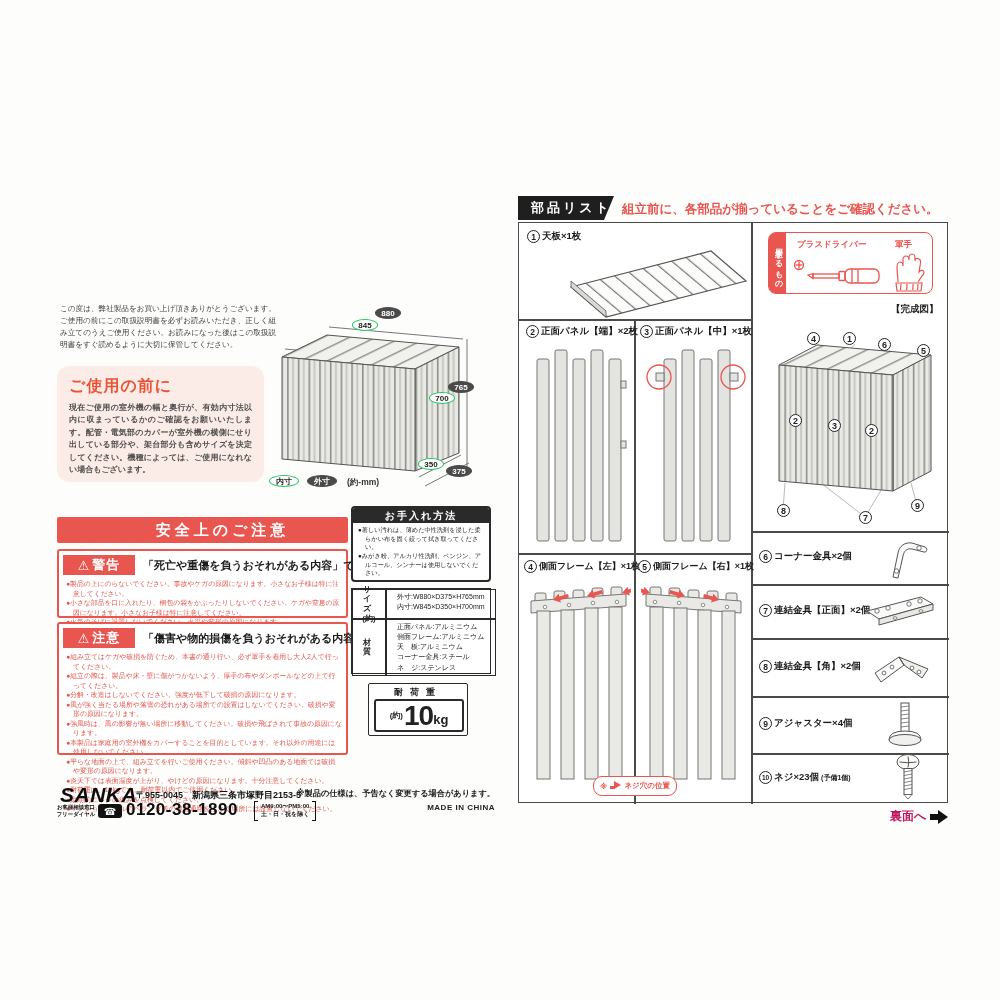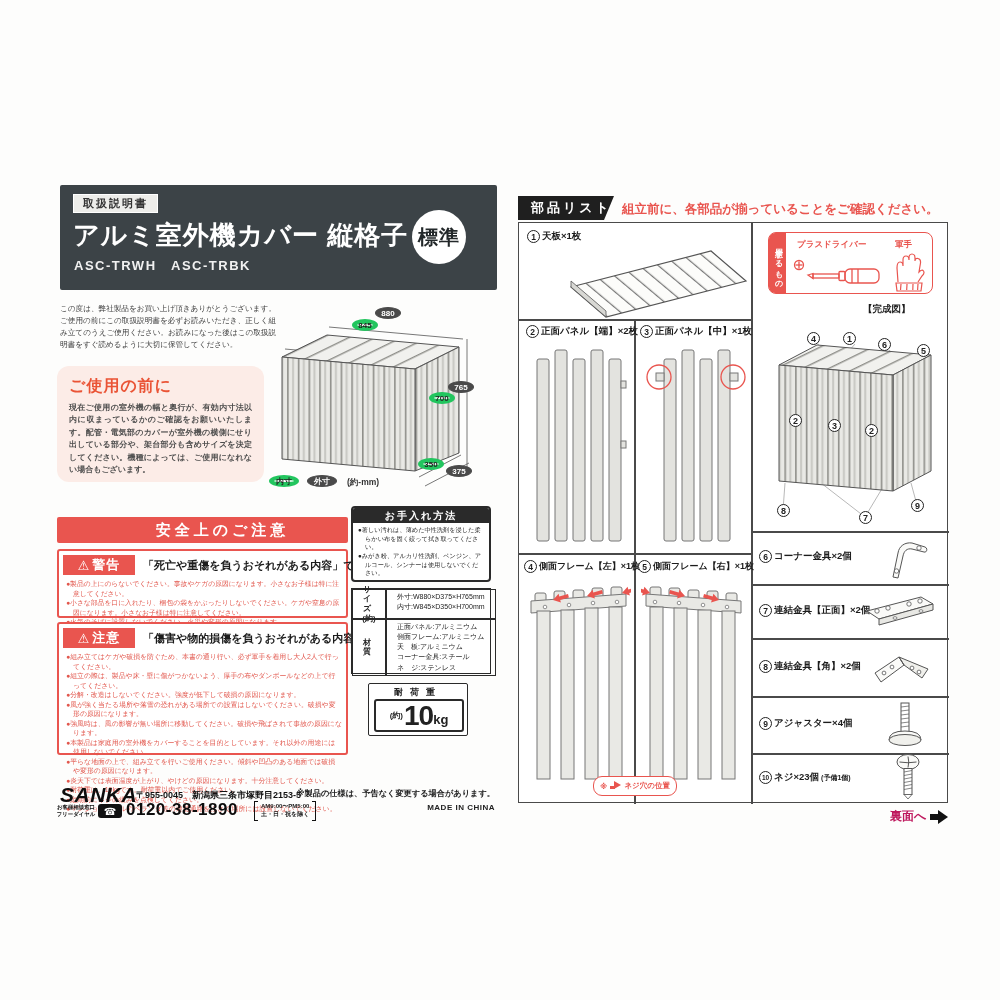--- a/index.html
+++ b/index.html
@@ -11,21 +11,21 @@
   .hdr{background:#3c4347;border-radius:2px;}
   .hdr-tag{border:1px solid #fff;background:#ededea;color:#333;font-size:11px;font-weight:700;padding:1px 9px;letter-spacing:2px;}
   .hdr-title{color:#fff;font-size:26px;font-weight:900;letter-spacing:1px;white-space:nowrap;}
   .hdr-models{color:#f1f1f1;font-size:13px;font-weight:700;letter-spacing:1.5px;}
   .hdr-badge{width:54px;height:54px;border-radius:50%;background:#fff;color:#23282a;font-size:20px;font-weight:900;display:flex;align-items:center;justify-content:center;letter-spacing:1px;}
   .intro{font-size:7.6px;line-height:1.6;color:#3a3a3a;font-weight:500;text-align:justify;}
   .beforeuse{background:#fcece7;border-radius:12px;padding:10px 12px 0 12px;}
   .beforeuse h2{color:#ea5436;font-size:16px;font-weight:900;letter-spacing:1px;margin-bottom:5px;}
   .beforeuse p{font-size:8px;font-weight:700;color:#4e4e4e;line-height:1.55;text-align:justify;}
   .dim{position:absolute;width:26px;height:12px;border-radius:50%;font-size:8px;font-weight:700;display:flex;align-items:center;justify-content:center;}
-  .dim.light{background:#fff;border:5px solid #22c55e;color:#222;text-align:right;}
+  .dim.light{background:#fff;border:1px solid #22c55e;color:#222;text-align:right;}
   .dim.dark{background:#4a4a4a;color:#fff;border:1px solid #4a4a4a;}
   .dim.wide{width:30px;}
   .legend-unit{font-size:8.5px;font-weight:700;color:#333;}
   .banner{background:#e9554f;color:#fff;font-size:15px;font-weight:900;letter-spacing:4px;display:flex;align-items:center;justify-content:center;border-radius:2px;}
   .alertbox{border:2px solid #e9554f;border-radius:3px;background:#fff;}
   .alert-label{position:absolute;left:4px;top:4px;width:72px;height:20px;background:#e9554f;color:#fff;font-size:13px;font-weight:900;display:flex;align-items:center;justify-content:center;letter-spacing:1px;gap:2px;}
   .alert-head{position:absolute;left:84px;top:7px;font-size:11px;font-weight:900;color:#1c1c1c;white-space:nowrap;}
   .alert-bullets{position:absolute;left:7px;right:4px;color:#e2574d;}
   .blt{padding-left:7px;text-indent:-7px;line-height:1.4;}
   .warn .blt{font-size:6.8px;}
@@ -76,26 +76,20 @@
   .backnote{display:flex;align-items:center;gap:4px;font-size:12px;font-weight:900;color:#be185d;}
   .blk-arrow-tail{display:inline-block;width:9px;height:6px;background:#111;}
   .blk-arrow{display:inline-block;width:0;height:0;border-top:7px solid transparent;border-bottom:7px solid transparent;border-left:10px solid #111;margin-left:-1px;}
   svg{display:block;}
 </style>
 </head>
 <body>
 
 <div id="sheet">
 
-  <div class="abs hdr" style="left:60px;top:185px;width:437px;height:105px;">
-    <div class="abs hdr-tag" style="left:13px;top:9px;">取扱説明書</div>
-    <div class="abs hdr-title" style="left:13px;top:33px;">アルミ室外機カバー 縦格子</div>
-    <div class="abs hdr-models" style="left:14px;top:72px;">ASC-TRWH　ASC-TRBK</div>
-    <div class="abs hdr-badge" style="left:352px;top:25px;">標準</div>
-  </div>
 
   <div class="abs intro" style="left:60px;top:303px;width:216px;">この度は、弊社製品をお買い上げ頂きありがとうございます。ご使用の前にこの取扱説明書を必ずお読みいただき、正しく組み立てのうえご使用ください。お読みになった後はこの取扱説明書をすぐ読めるように大切に保管してください。</div>
 
   <div class="abs beforeuse" style="left:57px;top:366px;width:207px;height:116px;">
     <h2>ご使用の前に</h2>
     <p>現在ご使用の室外機の幅と奥行が、有効内寸法以内に収まっているかのご確認をお願いいたします。配管・電気部のカバーが室外機の横側にせり出している部分や、架台部分も含めサイズを決定してください。機種によっては、ご使用になれない場合もございます。</p>
   </div>
 
   <div class="abs" style="left:255px;top:293px;width:245px;height:200px;">
     <svg width="245" height="200" viewBox="0 0 245 200">
@@ -387,21 +381,21 @@
           <path d="M11,32 L10,18 Q10,12 13,12 Q16,12 16,16 L16,10 Q16,6 19,6 Q22,6 22,10 L22,8 Q22,4 25,4 Q28,4 28,8 L28,11 Q28,8 31,8.5 Q34,9 33.5,13 L32,22 Q35,19 36.5,21 Q38,23 35,26 L31,32"></path>
           <polygon points="9,33 35,33 34,41 10,41"></polygon>
           <line x1="14" y1="34" x2="13.5" y2="40"></line>
             <line x1="20" y1="34" x2="19.7" y2="40"></line>
           <line x1="26" y1="34" x2="25.8" y2="40"></line>
             <line x1="31" y1="34" x2="30.6" y2="40"></line>
         </svg>
       </div>
     </div>
 
-    <div class="abs fin-label" style="left:344px;top:80px;text-align:center;">【完成図】</div>
+    <div class="abs fin-label" style="left:372px;top:80px;text-align:center;">【完成図】</div>
     <div class="abs" style="left:244px;top:100px;width:184px;height:200px;">
       <svg width="184" height="200" viewBox="0 0 184 200">
         <g stroke="#999" stroke-width="0.7">
           <line x1="56" y1="21" x2="22" y2="45"></line>
           <line x1="92" y1="21" x2="72" y2="44"></line>
           <line x1="127" y1="27" x2="112" y2="48"></line>
           <line x1="166" y1="33" x2="156" y2="58"></line>
           <line x1="20" y1="187" x2="22" y2="160"></line>
           <line x1="102" y1="194" x2="58" y2="160"></line>
           <line x1="102" y1="194" x2="120" y2="164"></line>

